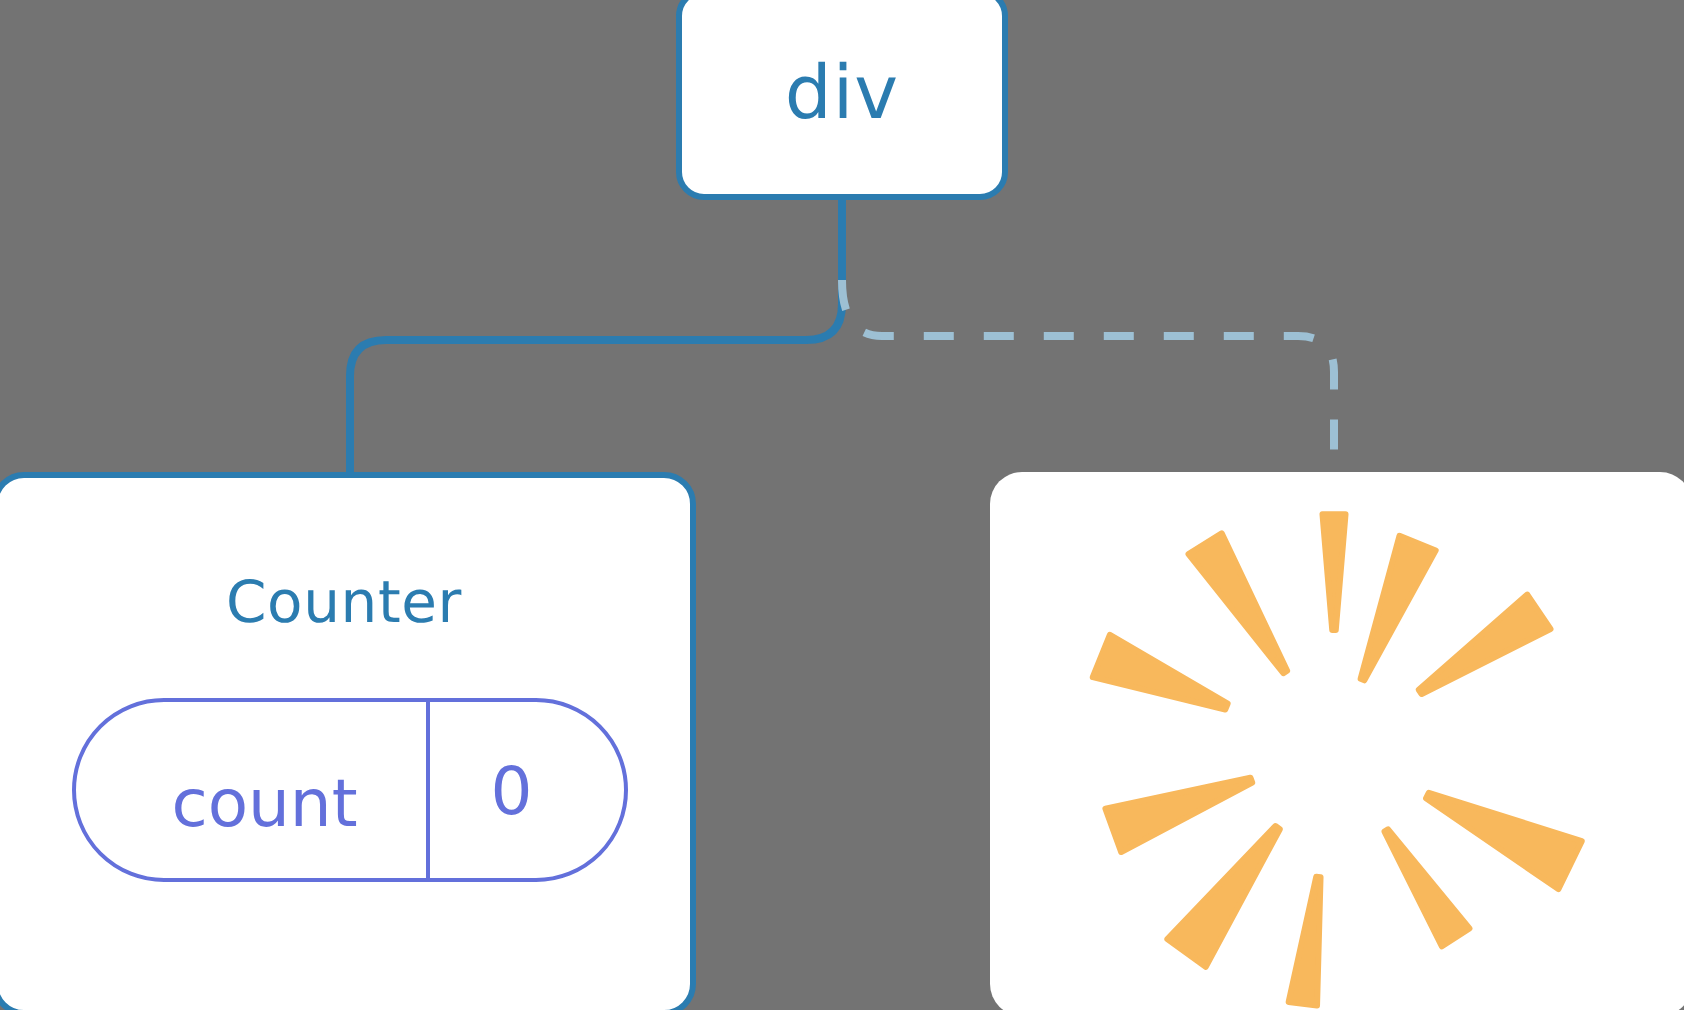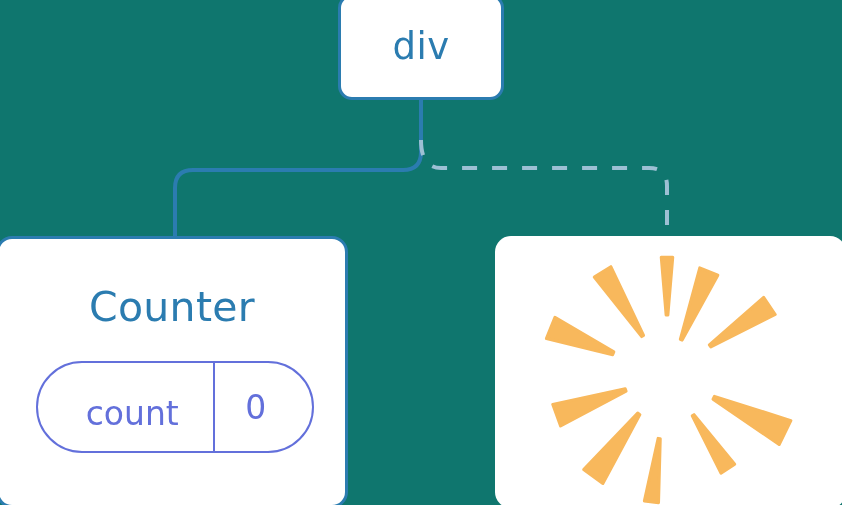--- a/index.html
+++ b/index.html
@@ -63,21 +63,21 @@
     width: 352px;
     height: 272px;
     border: 3px solid #2b7cb0;
     border-radius: 16px;
     display: flex;
     flex-direction: column;
     align-items: center;
   }
   #counter-card .card-title {
     color: #2b7cb0;
-    font-size: 41px;
+    font-size: 29px;
     font-family: "DejaVu Sans", sans-serif;
     margin-top: 48px;
     line-height: 1;
     letter-spacing: 0.3px;
   }
 
   
   #state-pill {
     margin-top: 33px;
     margin-left: 6px;
@@ -125,21 +125,21 @@
     position: absolute;
     left: 0;
     top: 0;
     width: 351px;
     height: 272px;
   }
 </style>
 </head>
 <body>
 
-<div id="stage" style="width: 842px; height: 505px; background: #0f766e;">
+<div id="stage" style="width: 842px; height: 505px; background: #737373;">
 
   <svg id="edges" viewBox="0 0 842 505">
 
     <path id="edge-solid" d="M 421 98 L 421 152 Q 421 170 403 170 L 193 170 Q 175 170 175 188 L 175 240" fill="none" stroke="#2b7cb0" stroke-width="4" stroke-linecap="butt"></path>
 
     <path id="edge-dashed" d="M 421 140 Q 421 168 441 168 L 649 168 Q 667 168 667 186 L 667 240" fill="none" stroke="#9dc0d4" stroke-width="4" stroke-dasharray="15 15" stroke-linecap="butt"></path>
   </svg>
 
   <div id="root-node" class="card" style="left: 338px; top: -6px; width: 166px; height: 106px;">
     <span class="node-label">div</span>

